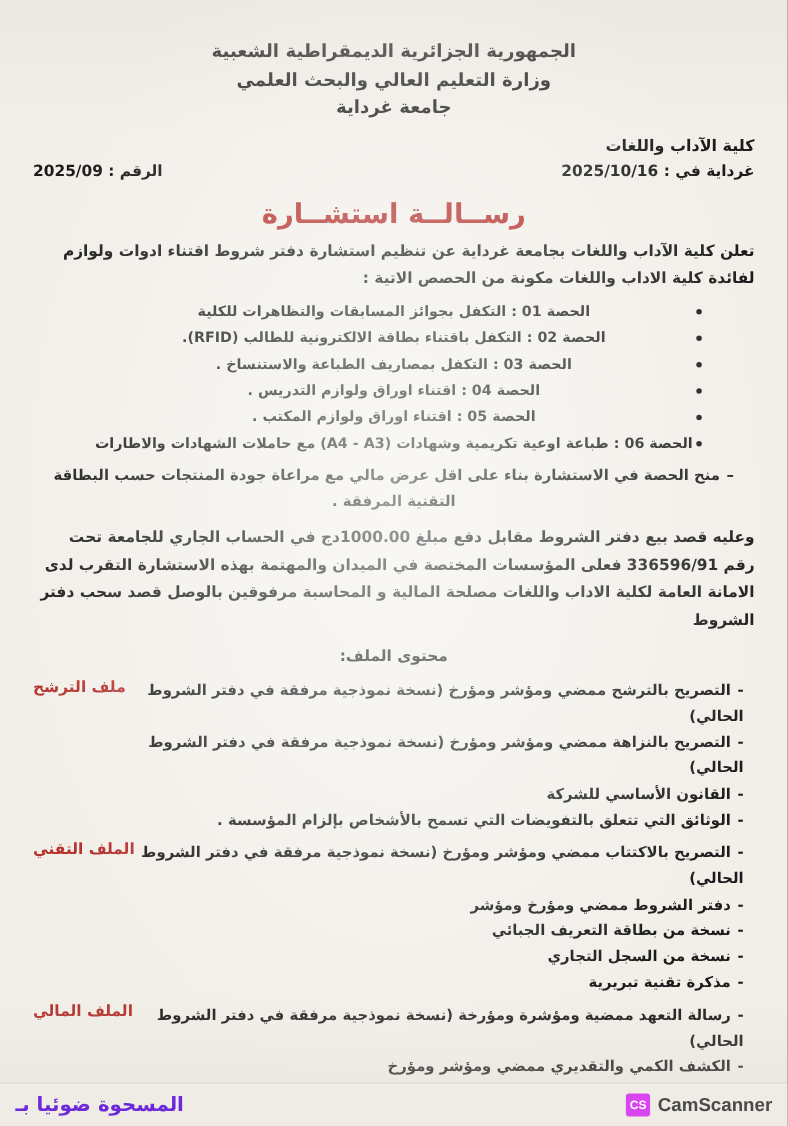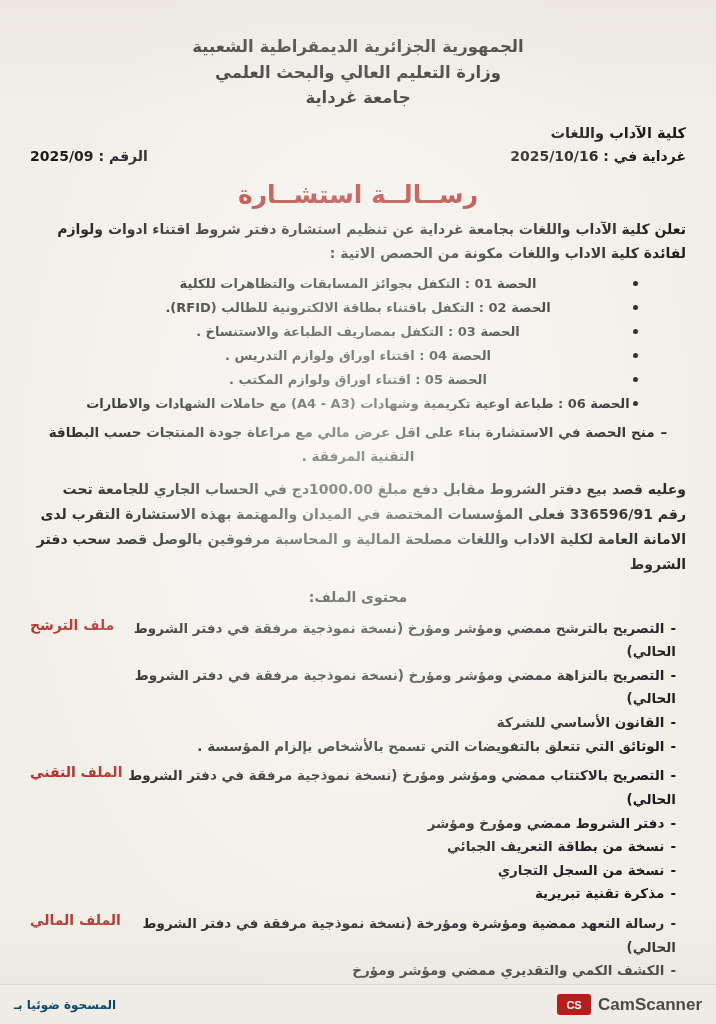--- a/index.html
+++ b/index.html
@@ -179,41 +179,41 @@
     box-sizing: border-box;
     z-index: 4;
   }
   .cs-brand {
     display: flex;
     align-items: center;
     gap: 7px;
     direction: ltr;
   }
   .cs-logo {
-    width: 34px;
+    width: 22px;
     height: 21px;
-    background: #b91c1c;
+    background: #d946ef;
     color: #fff;
     border-radius: 3px;
     font-size: 11px;
     font-weight: 700;
     display: flex;
     align-items: center;
     justify-content: center;
     font-family: "Liberation Sans", sans-serif;
   }
   .cs-name {
     font-size: 17px;
     color: #4a4a4a;
     font-family: "Liberation Sans", sans-serif;
     font-weight: bold;
   }
   .cs-ar {
-    font-size: 12px;
-    color: #0c4a6e;
+    font-size: 18px;
+    color: #6d28d9;
     font-weight: 700;
   }
 </style>
 </head>
 <body>
 
 <div class="page">
   <div class="content">
 
     <div class="header-center">

